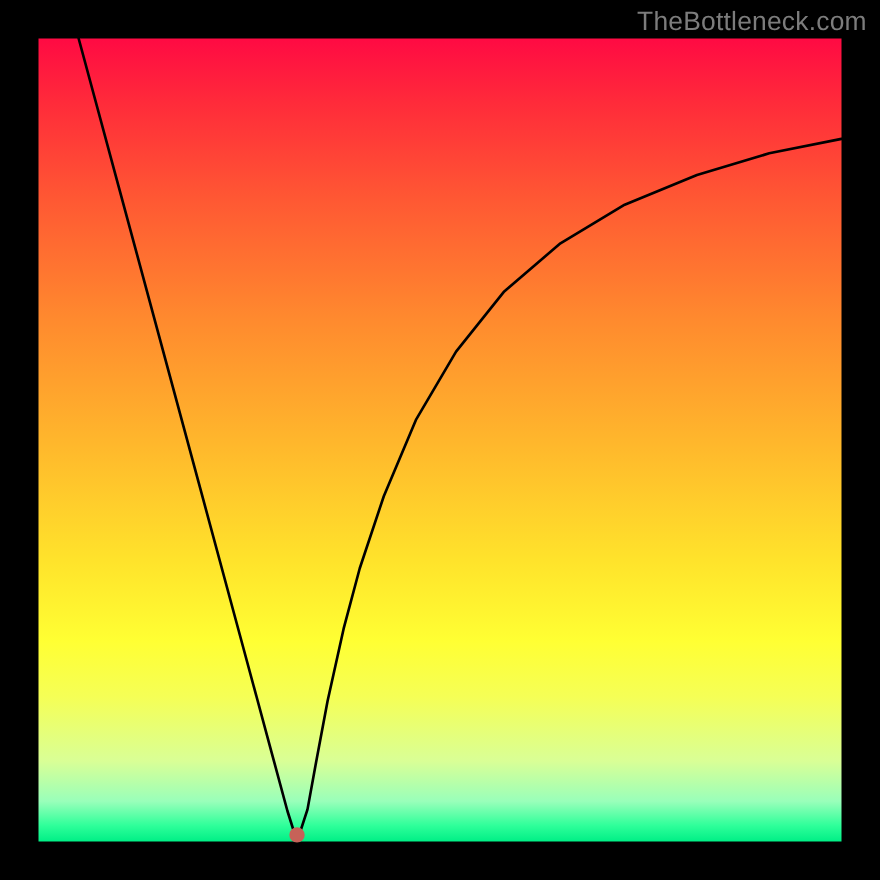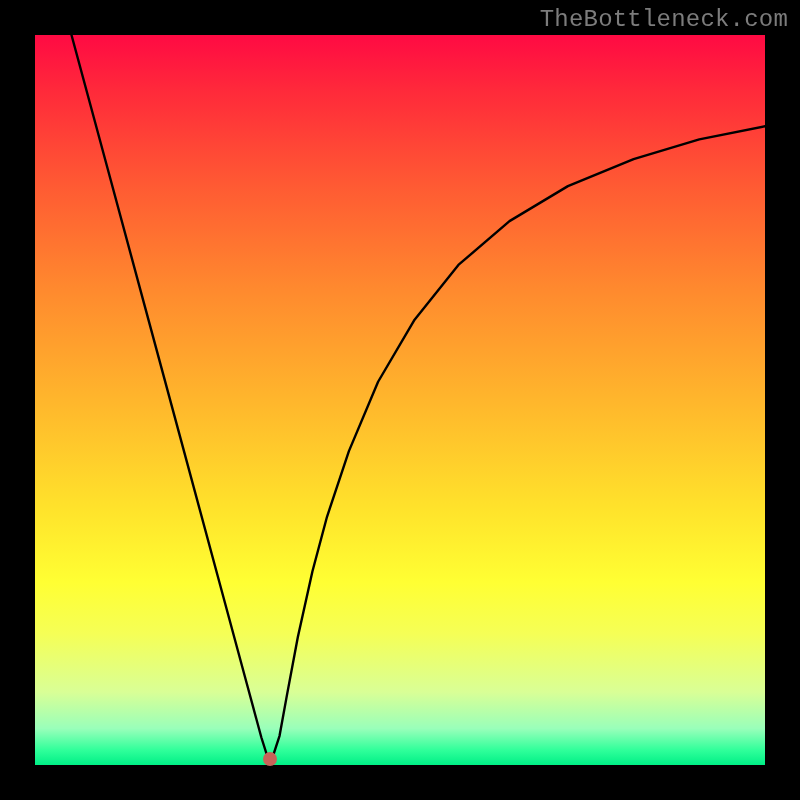--- a/index.html
+++ b/index.html
@@ -9,21 +9,20 @@
     height: 800px;
     background: #000;
     font-family: Arial, Helvetica, sans-serif;
     overflow: hidden;
   }
   .frame {
     position: relative;
     width: 800px;
     height: 800px;
     background: #000;
-    font-family: Liberation Mono, monospace;
   }
   .plot-area {
     position: absolute;
     left: 35px;
     top: 35px;
     width: 730px;
     height: 730px;
     background: linear-gradient(
       to bottom,
       #ff0a43 0%,

